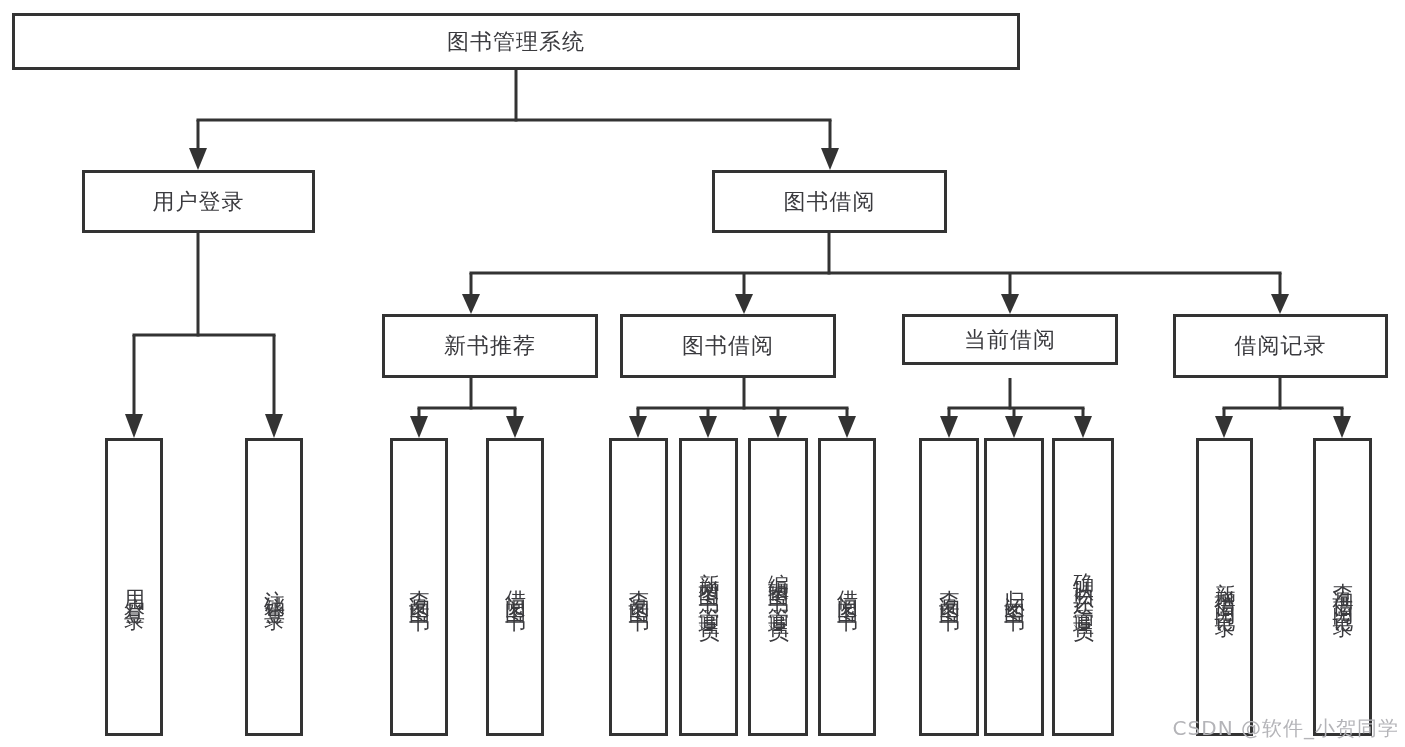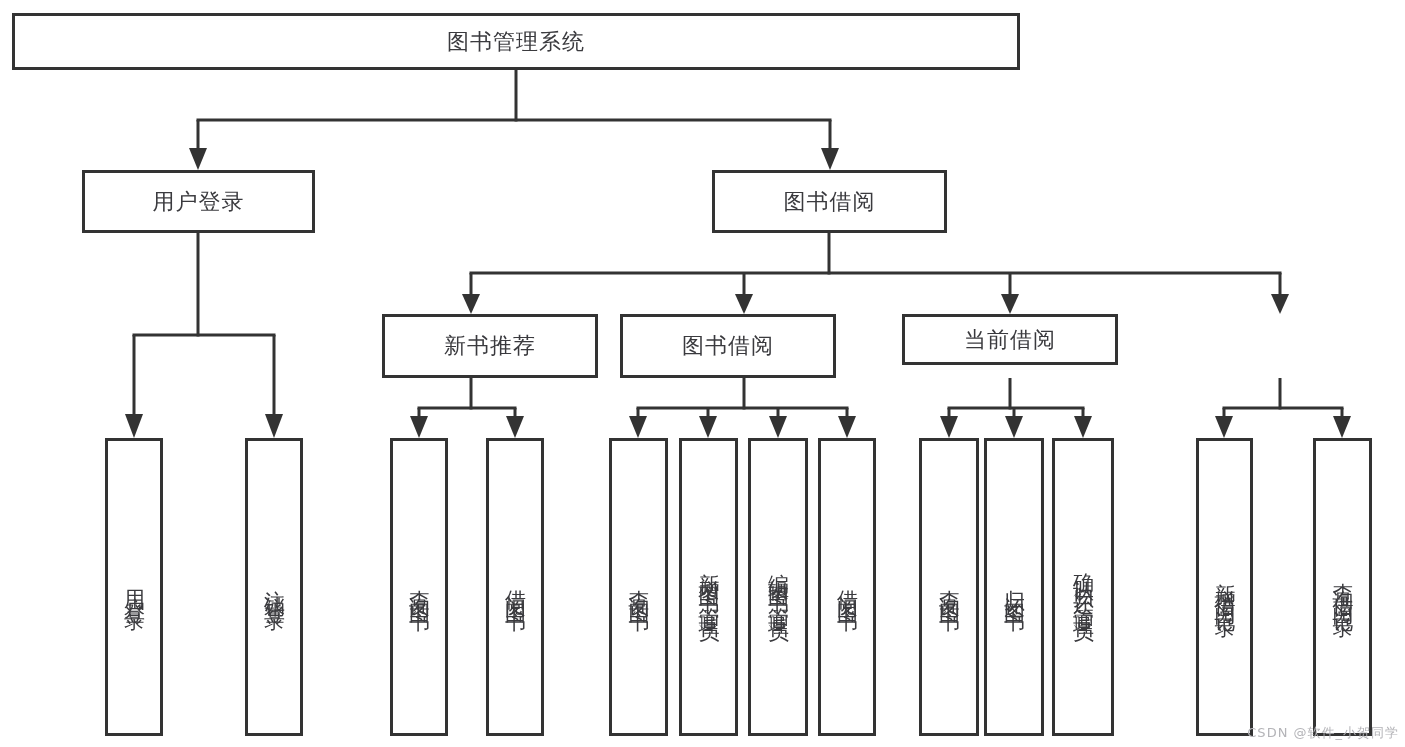--- a/index.html
+++ b/index.html
@@ -34,21 +34,21 @@
     text-orientation: mixed;
     font-size: 21px;
     letter-spacing: 7px;
     line-height: 1;
   }
   .box.v span { display: block; }
   .watermark {
     position: absolute;
     right: 6px;
     bottom: 5px;
-    font-size: 13px;
+    font-size: 20px;
     color: var(--wm, #b4b4b8);
     letter-spacing: 1px;
     white-space: nowrap;
   }
 </style>
 </head>
 <body>
 
 <div class="stage">
 
@@ -141,20 +141,23 @@
 
   <div class="box h" style="left:382px; top:314px; width:216px; height:64px">
     <span>新书推荐</span>
   </div>
   <div class="box h" style="left:620px; top:314px; width:216px; height:64px">
     <span>图书借阅</span>
   </div>
   <div class="box h" style="left:902px; top:314px; width:216px; height:51px">
     <span>当前借阅</span>
   </div>
+  <div class="box h" style="left:1173px; top:314px; width:215px; height:64px">
+    <span>借阅记录</span>
+  </div>
 
   <div class="box v" style="left:105px; top:438px; width:58px; height:298px">
     <span>用户登录</span>
   </div>
   <div class="box v" style="left:245px; top:438px; width:58px; height:298px">
     <span>注销登录</span>
   </div>
 
   <div class="box v" style="left:390px; top:438px; width:58px; height:298px">
     <span>查询图书</span>

